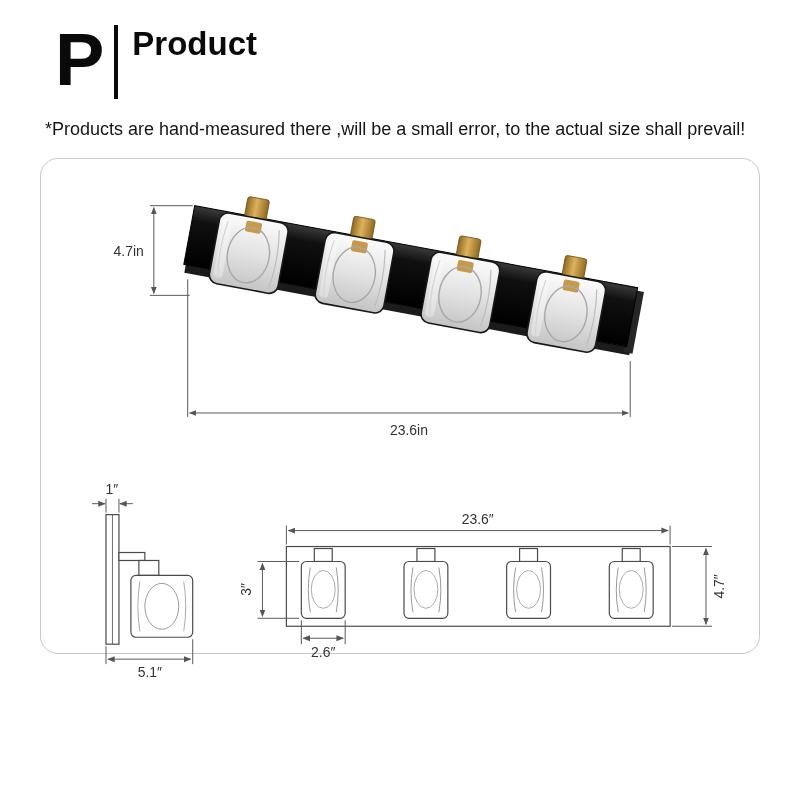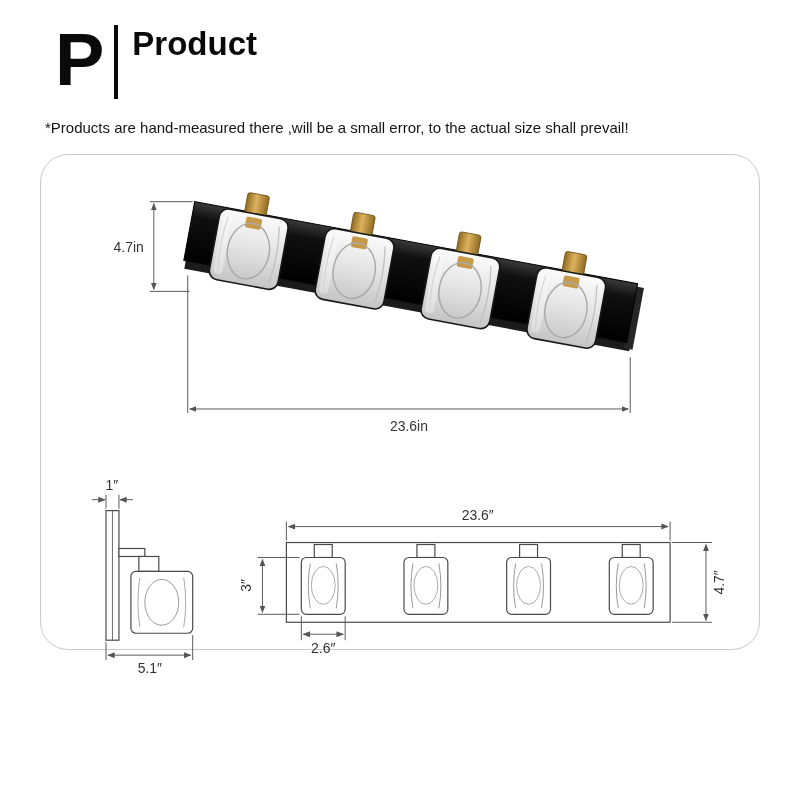--- a/index.html
+++ b/index.html
@@ -12,24 +12,24 @@
   }
   .hdr { display: flex; align-items: flex-start; padding: 22px 0 0 55px; }
   .monogram {
     font-size: 74px; font-weight: 800; line-height: 76px; letter-spacing: -2px; color: #0a0a0a;
   }
   .divider { width: 4px; height: 74px; background: #0a0a0a; margin: 3px 14px 0 12px; }
   .title-block {
     display: flex; flex-direction: column; justify-content: center;
     font-size: 33px; font-weight: 700; line-height: 39px; color: #0a0a0a; padding-top: 2px;
   }
-  .disclaimer { padding: 20px 4px 0 45px; font-size: 15px; color: #151515; }
+  .disclaimer { padding: 20px 4px 0 45px; font-size: 18px; color: #151515; }
   .panel {
     width: 720px; height: 496px; margin: 18px auto 0;
-    border: 1.5px solid #c9c9c9; border-radius: 28px;
+    border: 1.5px solid #c9c9c9; border-radius: 18px;
     display: flex; align-items: center; justify-content: center;
   }
   svg text {
     font-family: "Liberation Sans", sans-serif;
     font-size: 14px; fill: #333; stroke: none;
   }
 </style>
 </head>
 <body>
 

